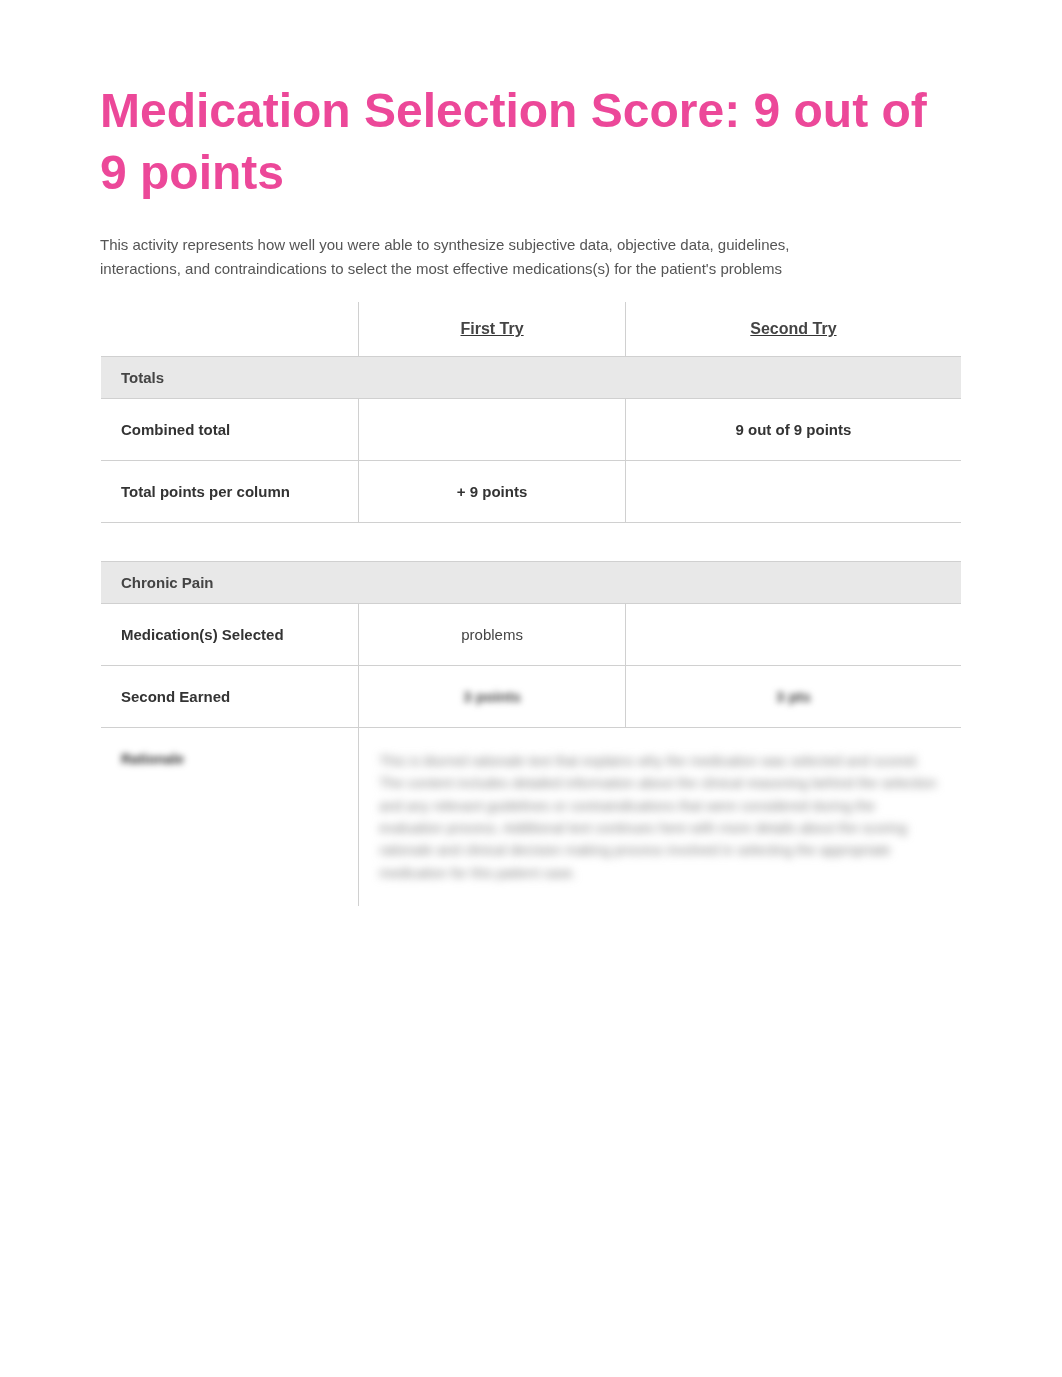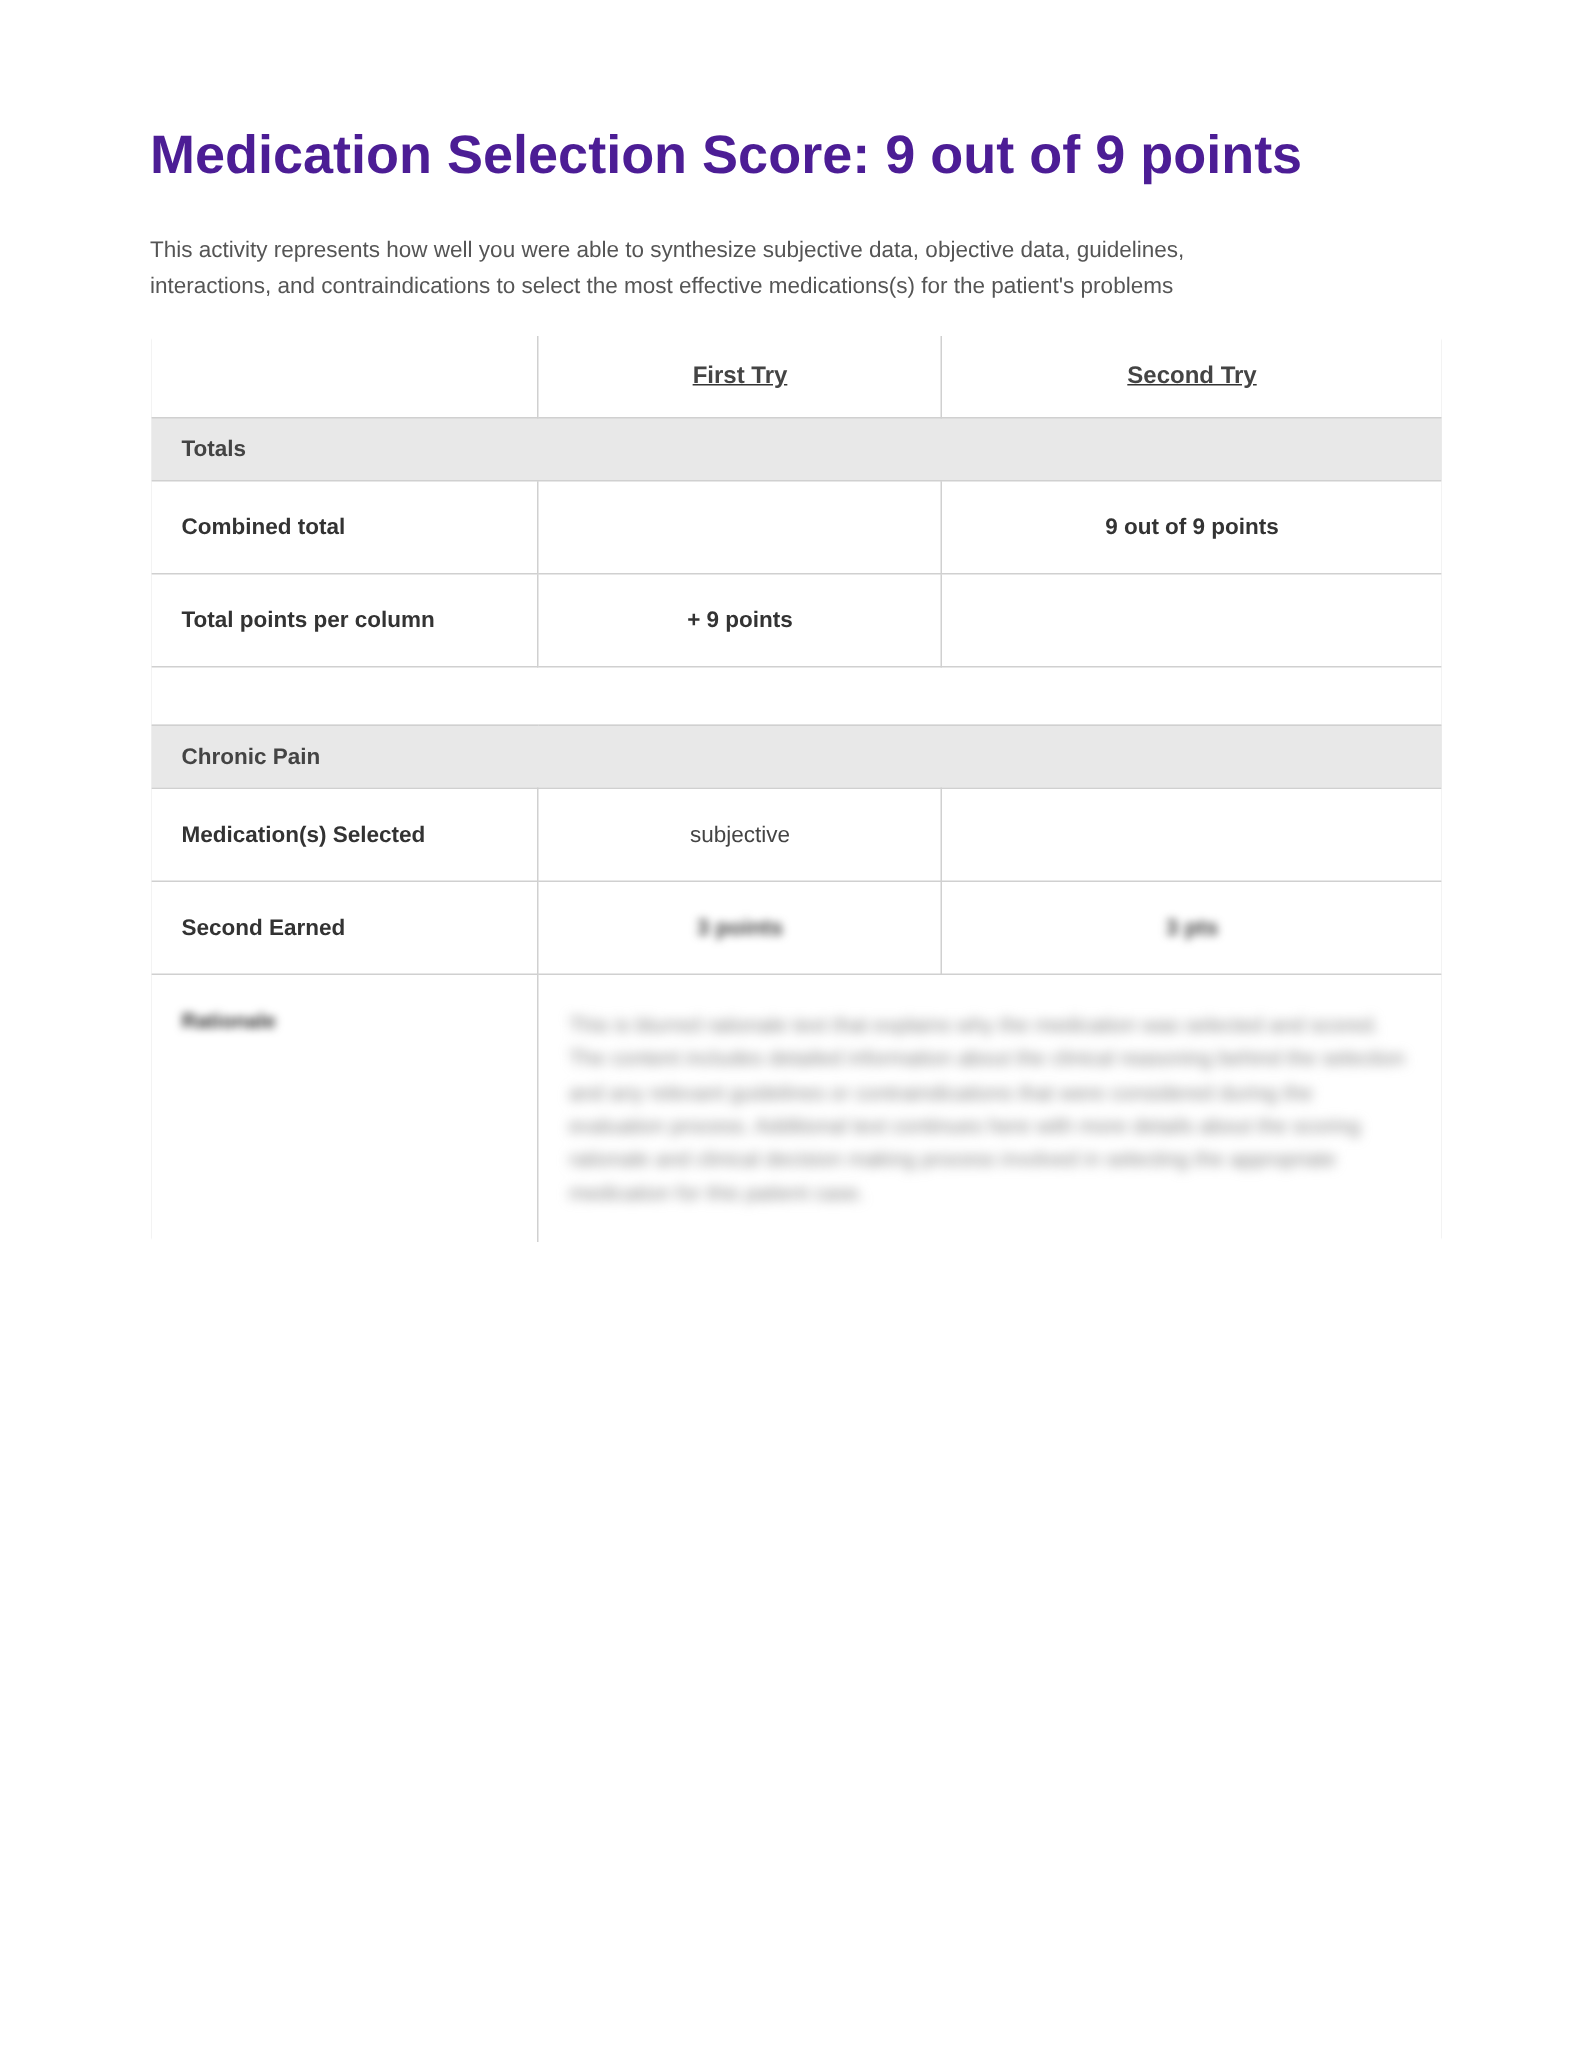--- a/index.html
+++ b/index.html
@@ -15,23 +15,23 @@
       width: 1062px;
       min-height: 1377px;
     }
 
     .page-container {
       padding: 80px 100px 80px 100px;
       max-width: 1062px;
     }
 
     .page-title {
-      font-size: 36px;
-      font-weight: 700;
-      color: #4c1d95;
+      font-size: 48px;
+      font-weight: 700;
+      color: #ec4899;
       line-height: 1.3;
       margin-bottom: 28px;
     }
 
     .page-description {
       font-size: 15px;
       color: #555555;
       line-height: 1.6;
       margin-bottom: 20px;
       max-width: 700px;
@@ -177,21 +177,21 @@
       <tr class="spacer-row">
         <td colspan="3">&nbsp;</td>
       </tr>
 
       <tr class="section-header-row">
         <td colspan="3">Chronic Pain</td>
       </tr>
 
       <tr class="data-row">
         <td>Medication(s) Selected</td>
-        <td class="center-cell">subjective</td>
+        <td class="center-cell">problems</td>
         <td class="center-cell"></td>
       </tr>
 
       <tr class="data-row">
         <td>
           <span>Second Earned</span>
         </td>
         <td class="center-cell">
           <span class="blurred-points">3 points</span>
         </td>

